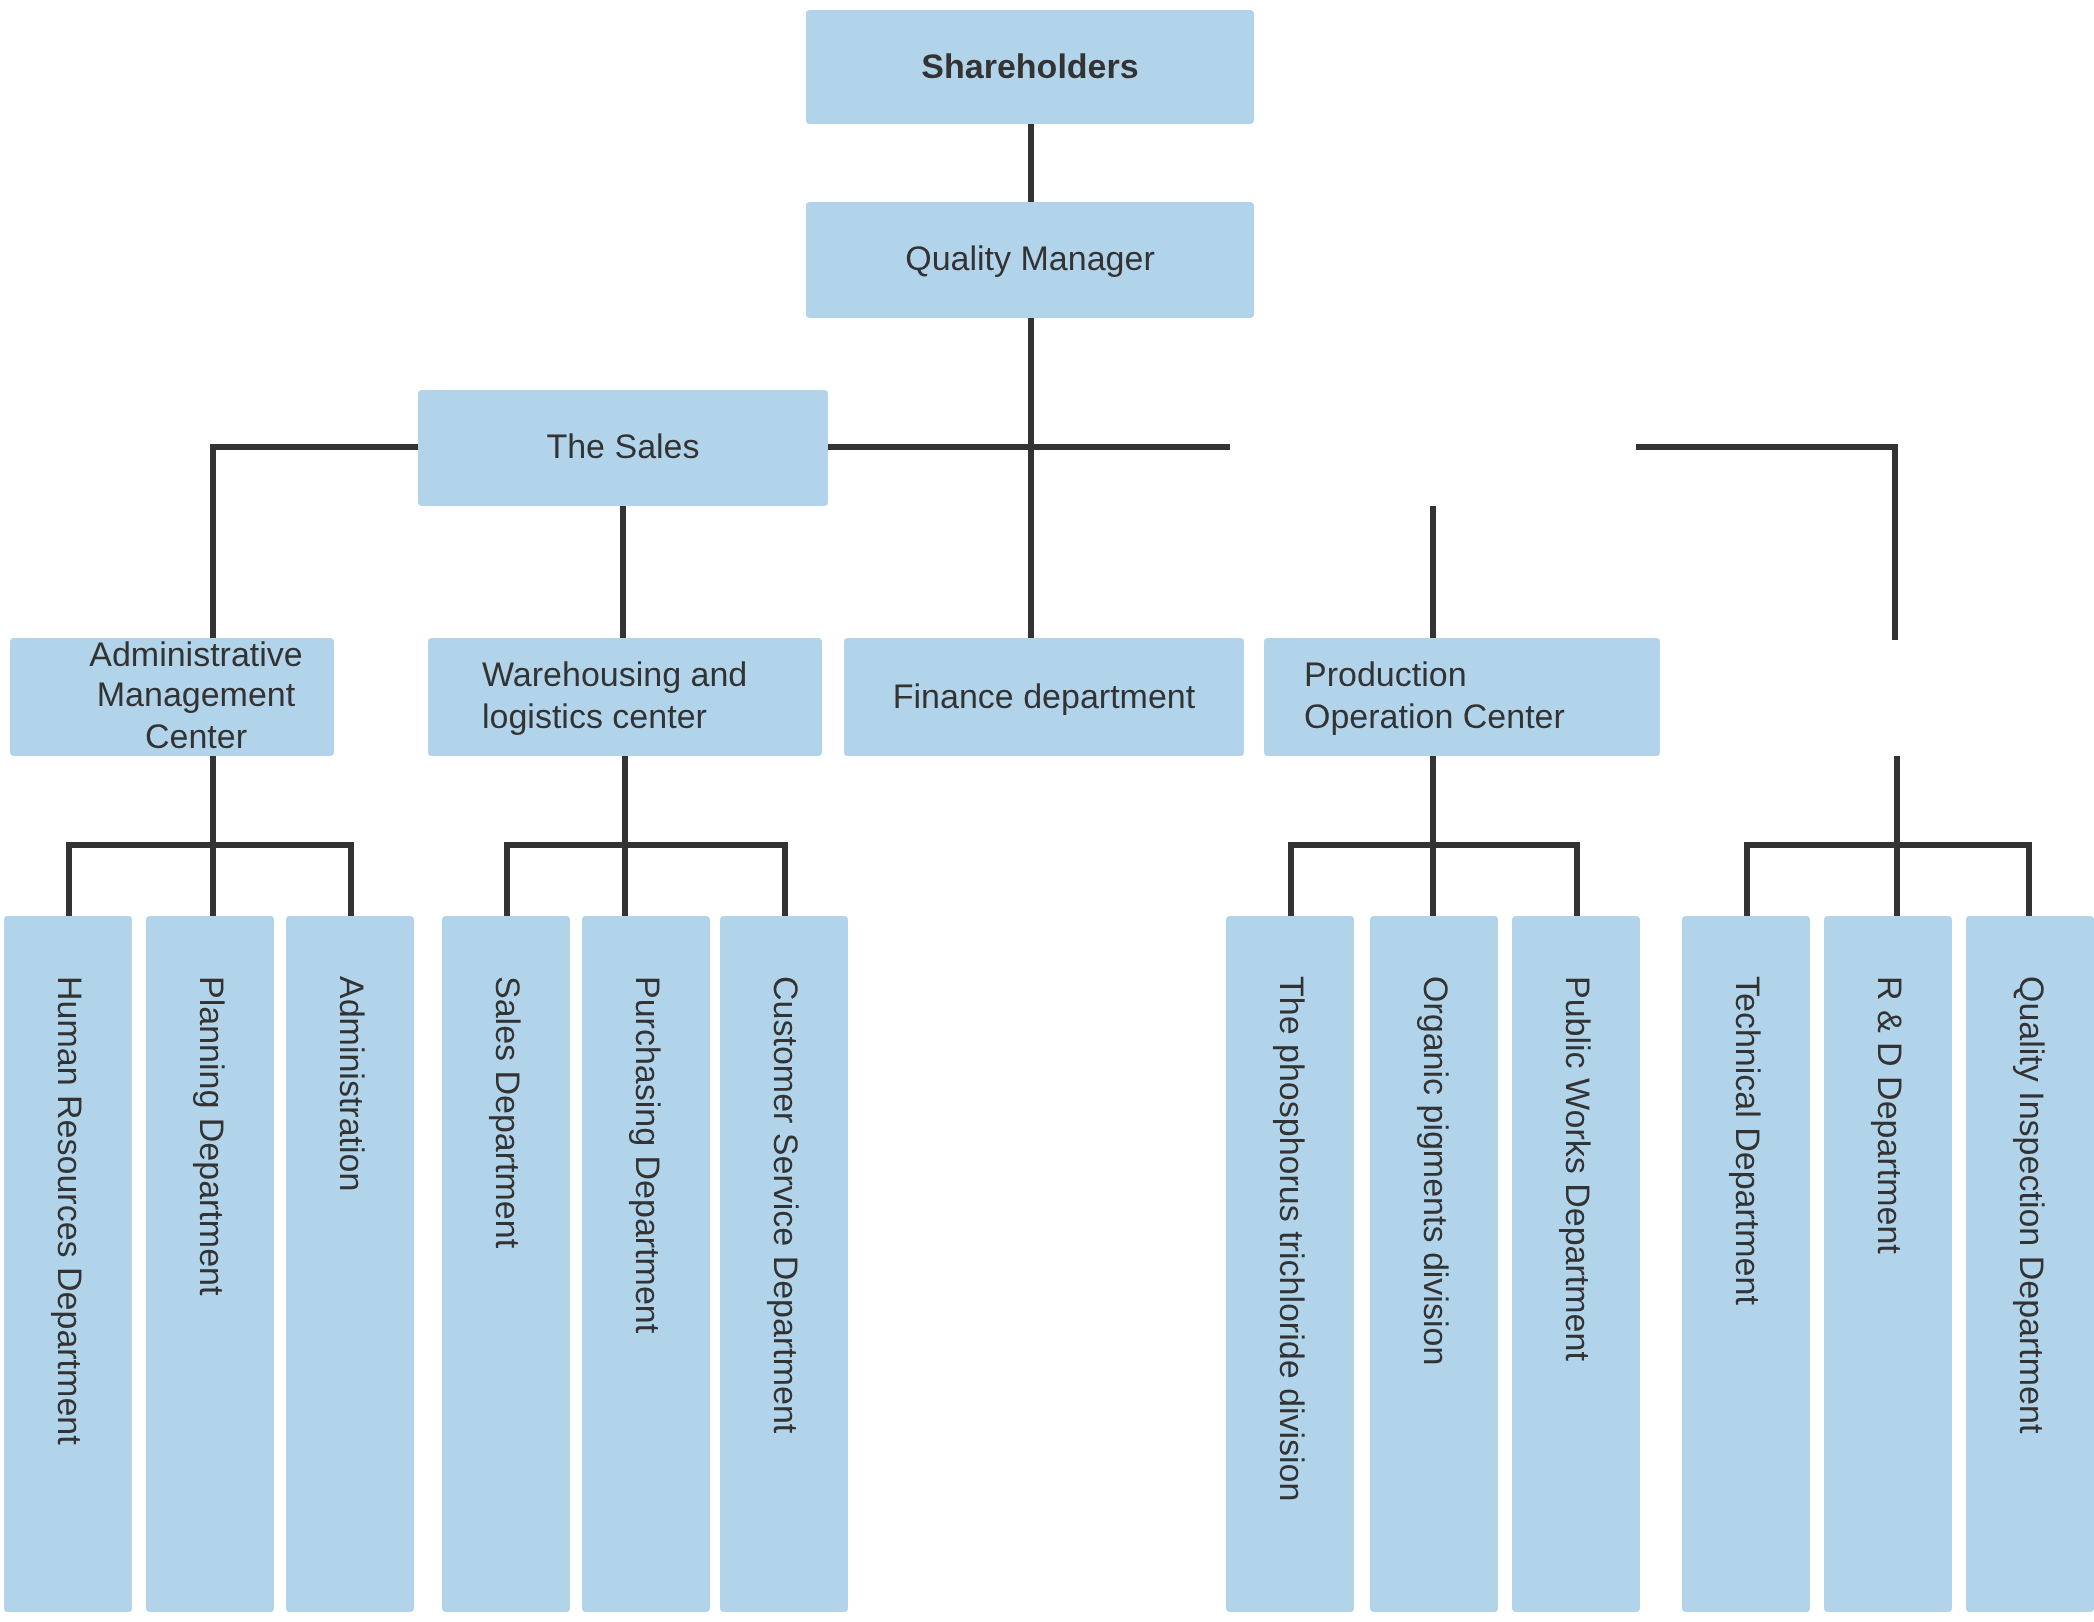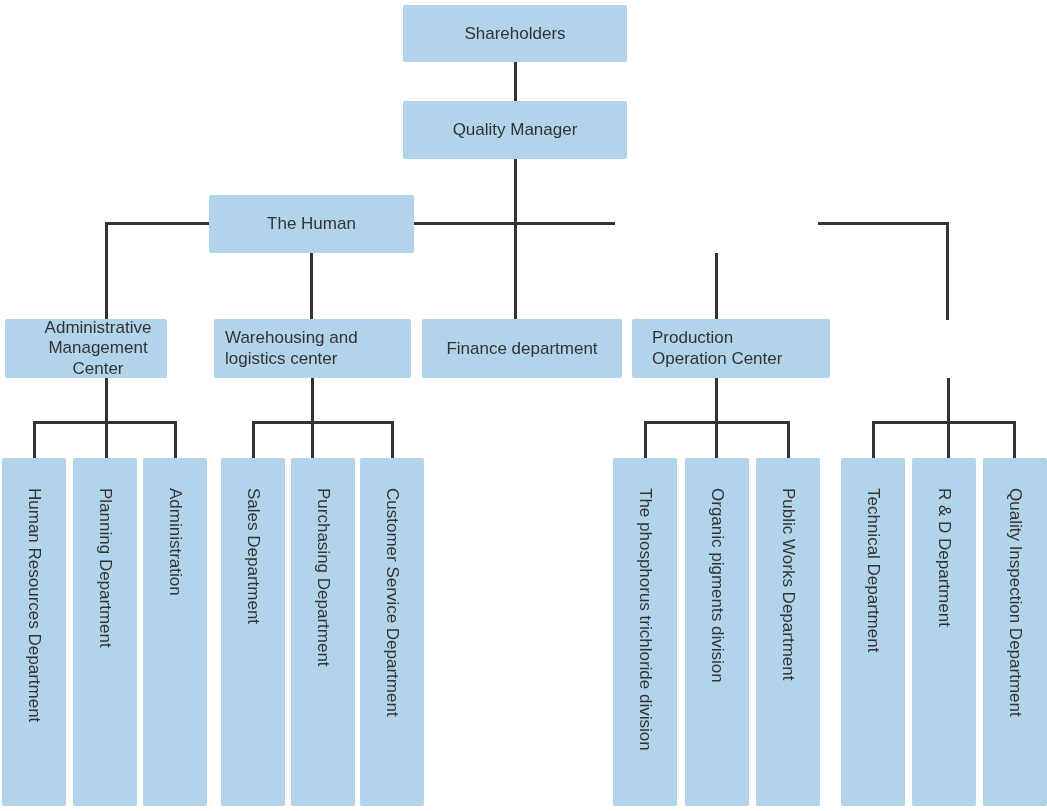--- a/index.html
+++ b/index.html
@@ -45,31 +45,31 @@
   <div class="line" style="left:644px;top:421px;width:3px;height:37px;"></div>
   <div class="line" style="left:715px;top:421px;width:3px;height:37px;"></div>
   <div class="line" style="left:787px;top:421px;width:3px;height:37px;"></div>
 
   <div class="line" style="left:947px;top:378px;width:3px;height:46px;"></div>
   <div class="line" style="left:872px;top:421px;width:144px;height:3px;"></div>
   <div class="line" style="left:872px;top:421px;width:3px;height:37px;"></div>
   <div class="line" style="left:947px;top:421px;width:3px;height:37px;"></div>
   <div class="line" style="left:1013px;top:421px;width:3px;height:37px;"></div>
 
-  <div class="node h1" style="left:403px;top:5px;width:224px;height:57px;">Shareholders</div>
+  <div class="node h1" style="left:403px;top:5px;width:224px;height:57px;font-weight:bold;">Shareholders</div>
 
   <div class="node h1" style="left:403px;top:101px;width:224px;height:58px;">Quality Manager</div>
 
-  <div class="node h1" style="left:209px;top:195px;width:205px;height:58px;">The Human</div>
+  <div class="node h1" style="left:209px;top:195px;width:205px;height:58px;">The Sales</div>
 
 
   <div class="node h2" style="left:5px;top:319px;width:162px;height:59px;padding-left:24px;text-align:center;">Administrative
 Management Center</div>
 
-  <div class="node h2" style="left:214px;top:319px;width:197px;height:59px;padding-left:11px;">Warehousing and
+  <div class="node h2" style="left:214px;top:319px;width:197px;height:59px;padding-left:27px;">Warehousing and
 logistics center</div>
 
   <div class="node h1" style="left:422px;top:319px;width:200px;height:59px;">Finance department</div>
 
   <div class="node h2" style="left:632px;top:319px;width:198px;height:59px;padding-left:20px;">Production
 Operation Center</div>
 
 
   <div class="node v" style="left:2px;top:458px;width:64px;height:348px;">
     <span>Human Resources Department</span>

